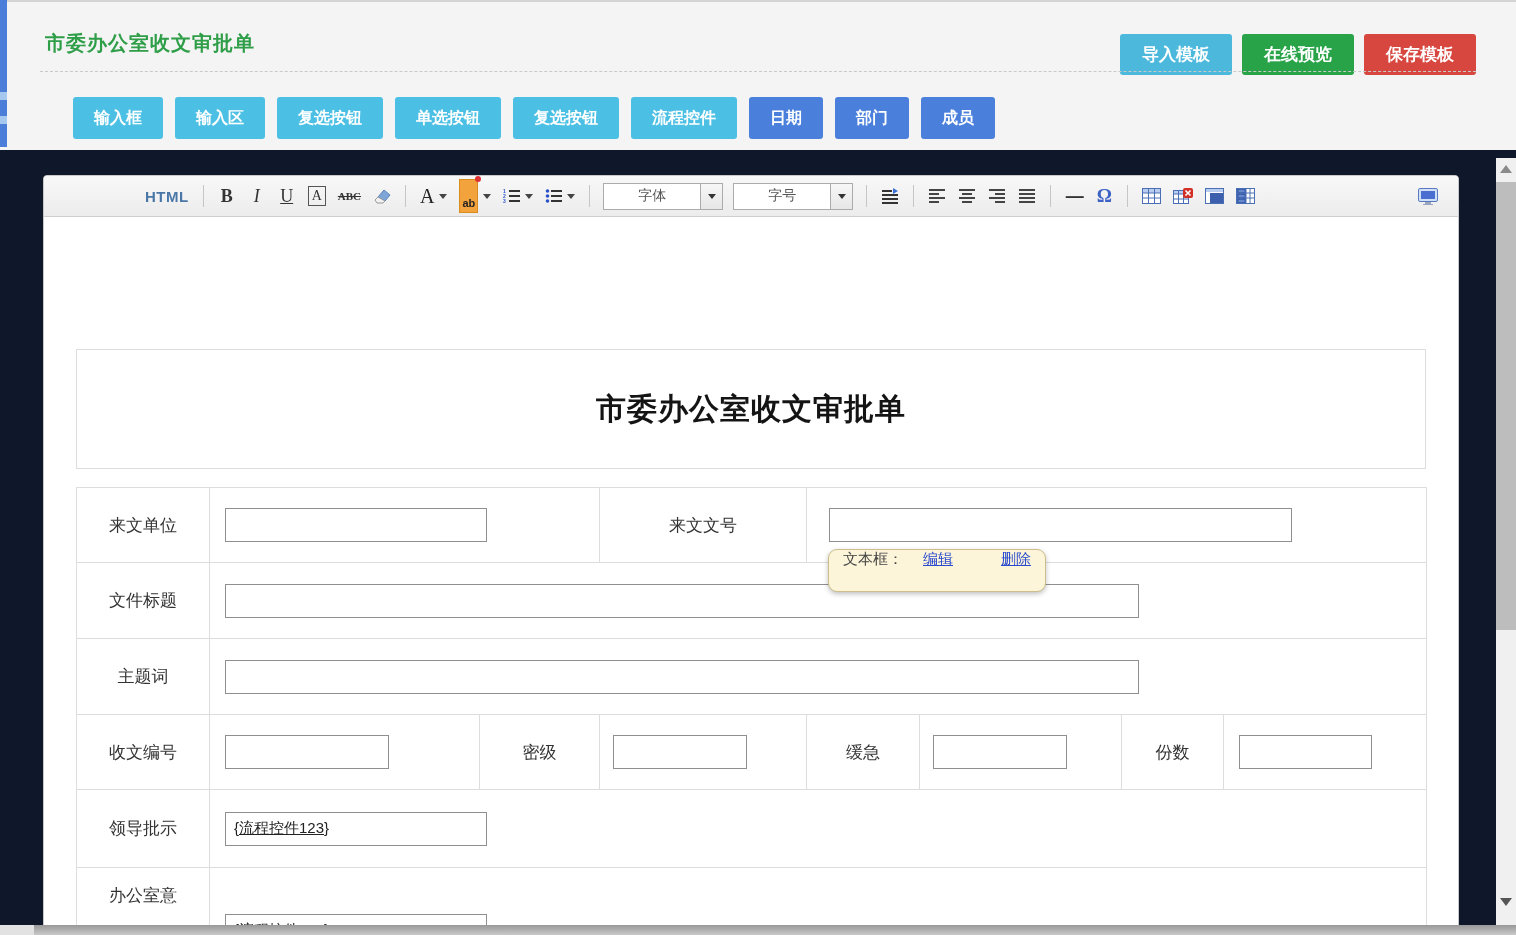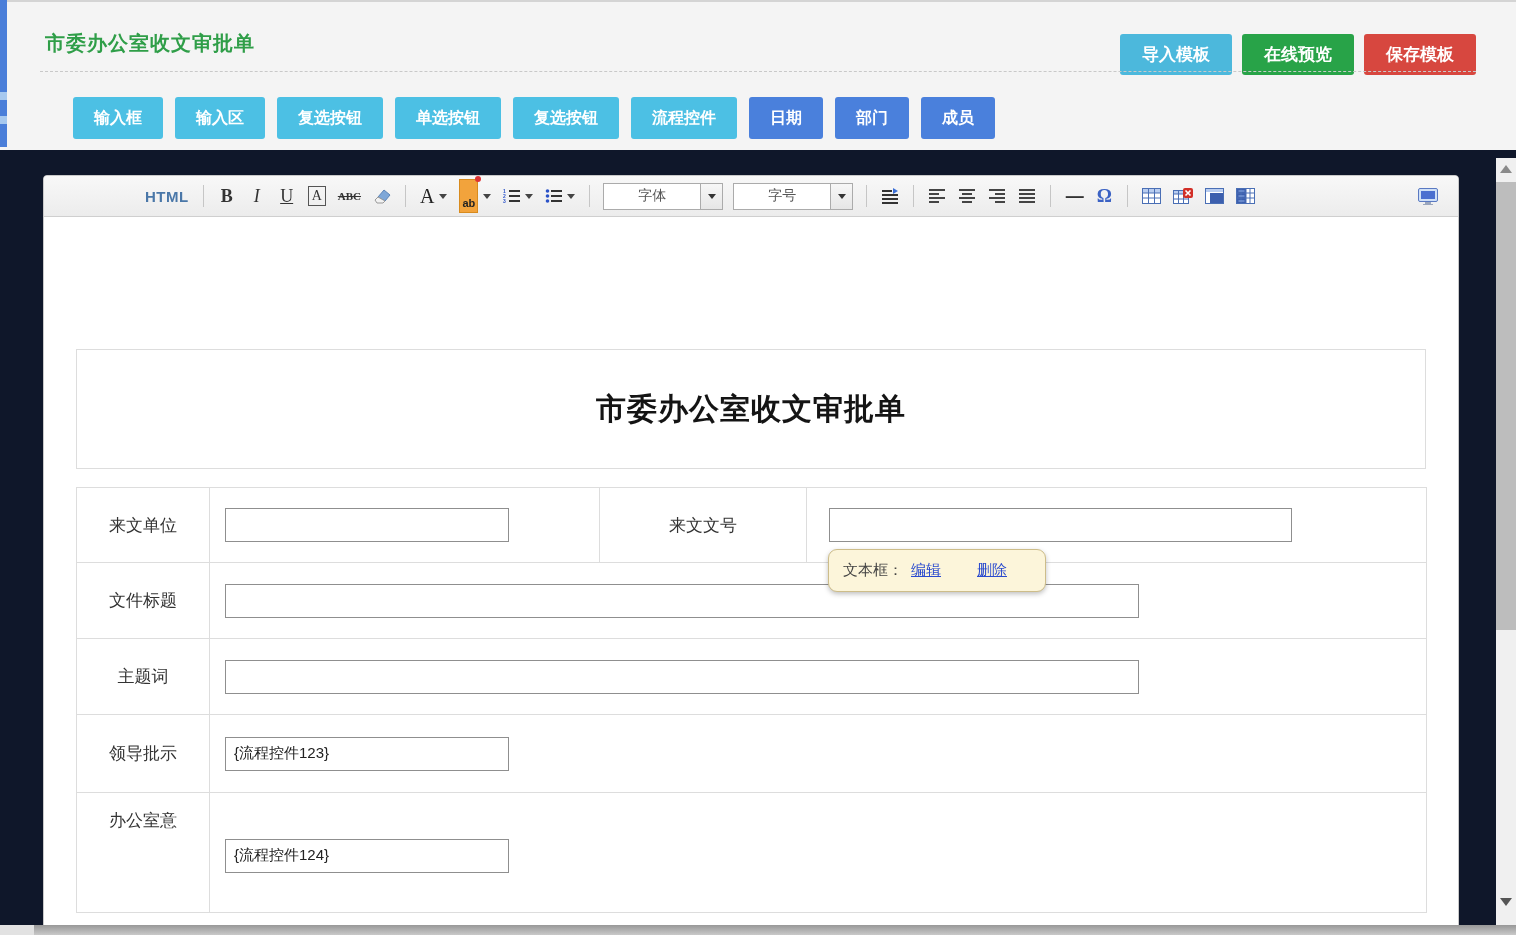--- a/index.html
+++ b/index.html
@@ -66,32 +66,32 @@
   .form-title-box { position:absolute; left:32px; top:132px; width:1350px; height:120px;
                     border:1px solid #ddd; display:flex; align-items:center; justify-content:center; }
   .form-title { font-size:30px; font-weight:bold; color:#141414; letter-spacing:1px; }
   table.form { position:absolute; left:32px; top:270px; width:1350px; border-collapse:collapse;
                table-layout:fixed; }
   table.form td { border:1px solid #ddd; font-size:17px; color:#333; vertical-align:middle; }
   td.lbl { text-align:center; }
   .fi { display:block; height:34px; border:1px solid #8f8f8f; background:#fff; border-radius:0;
         font-size:15px; color:#222; padding:0 8px; font-family:"Liberation Sans", sans-serif; }
   .ml15 { margin-left:15px; } .ml22 { margin-left:22px; } .ml13 { margin-left:13px; }
-  .w314 { width:284px; } .w463 { width:463px; } .w914 { width:914px; }
+  .w314 { width:262px;text-decoration:underline; } .w463 { width:463px; } .w914 { width:914px; }
   .w164 { width:164px; } .w134 { width:134px; } .w133 { width:133px; }
   tr.r1 { height:75px; } tr.r2 { height:76px; } tr.r3 { height:76px; }
   tr.r4 { height:75px; } tr.r5 { height:78px; } tr.r6 { height:120px; }
   tr.r6 td.lbl { vertical-align:top; padding-top:16px; }
   tr.r6 .fi { margin-top:6px; }
 
   
   .tooltip { position:absolute; left:828px; top:549px; width:218px; height:43px; z-index:20;
              background:#fcf5da; border:1px solid #cdbd8a; border-radius:9px;
-             box-shadow:0 2px 5px rgba(0,0,0,.25); display:flex; align-items:center;
-             padding:0 14px; font-size:15px; color:#444; gap:8px; }
+             box-shadow:0 2px 5px rgba(0,0,0,.25); display:flex; align-items:flex-start;
+             padding:0 14px; font-size:15px; color:#444; gap:20px; }
   .tooltip a { color:#2b4bce; text-decoration:underline; cursor:pointer; }
   .tooltip a.del { margin-left:28px; }
 
   
   .vscroll { position:absolute; right:0; top:158px; width:20px; height:767px; background:#f0f0f0; z-index:25; }
   .vs-up, .vs-down { position:absolute; left:0; width:20px; height:18px; display:flex;
                      align-items:center; justify-content:center; cursor:pointer; }
   .vs-up { top:2px; } .vs-down { bottom:14px; }
   .tri-up { width:0; height:0; border-left:6px solid transparent; border-right:6px solid transparent;
             border-bottom:8px solid #8a8a8a; }
@@ -313,20 +313,38 @@
           <td colspan="7">
             <input class="fi ml15 w914" style="">
           </td>
         </tr>
         <tr class="r3">
           <td class="lbl">主题词</td>
           <td colspan="7">
             <input class="fi ml15 w914" style="">
           </td>
         </tr>
+        <tr class="r4">
+          <td class="lbl">收文编号</td>
+          <td>
+            <input class="fi ml15 w164" style="">
+          </td>
+          <td class="lbl">密级</td>
+          <td>
+            <input class="fi ml13 w134" style="">
+          </td>
+          <td class="lbl">缓急</td>
+          <td>
+            <input class="fi ml13 w134" style="">
+          </td>
+          <td class="lbl">份数</td>
+          <td>
+            <input class="fi ml15 w133" style="">
+          </td>
+        </tr>
         <tr class="r5">
           <td class="lbl">领导批示</td>
           <td colspan="7">
             <input class="fi ml15 w314" value="{流程控件123}" style="">
           </td>
         </tr>
         <tr class="r6">
           <td class="lbl">办公室意</td>
           <td colspan="7">
             <input class="fi ml15 w314" value="{流程控件124}" style="">

